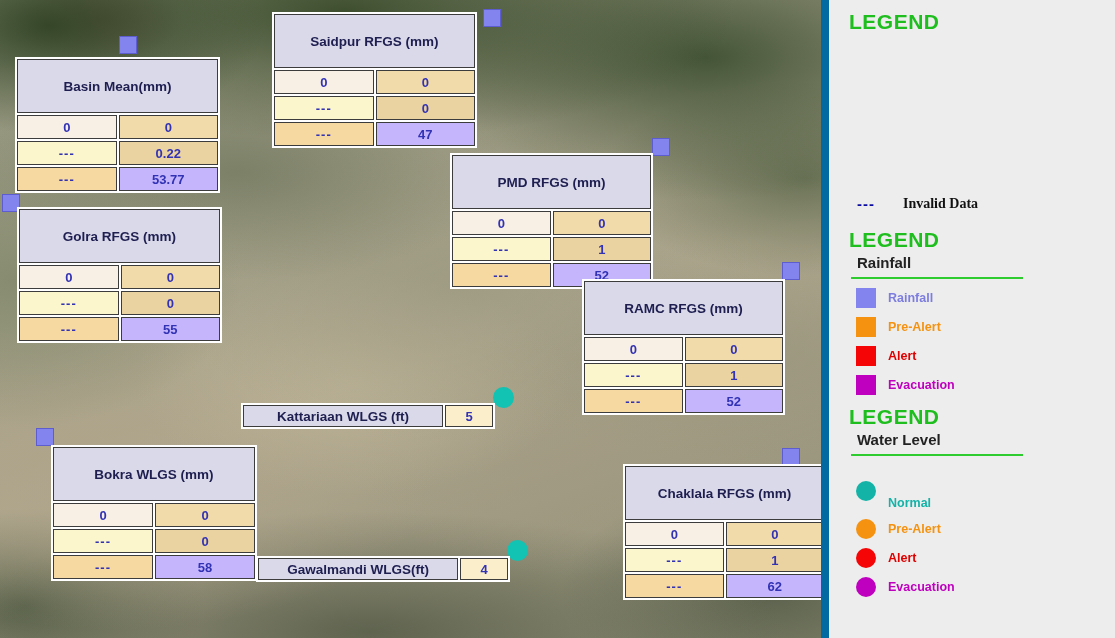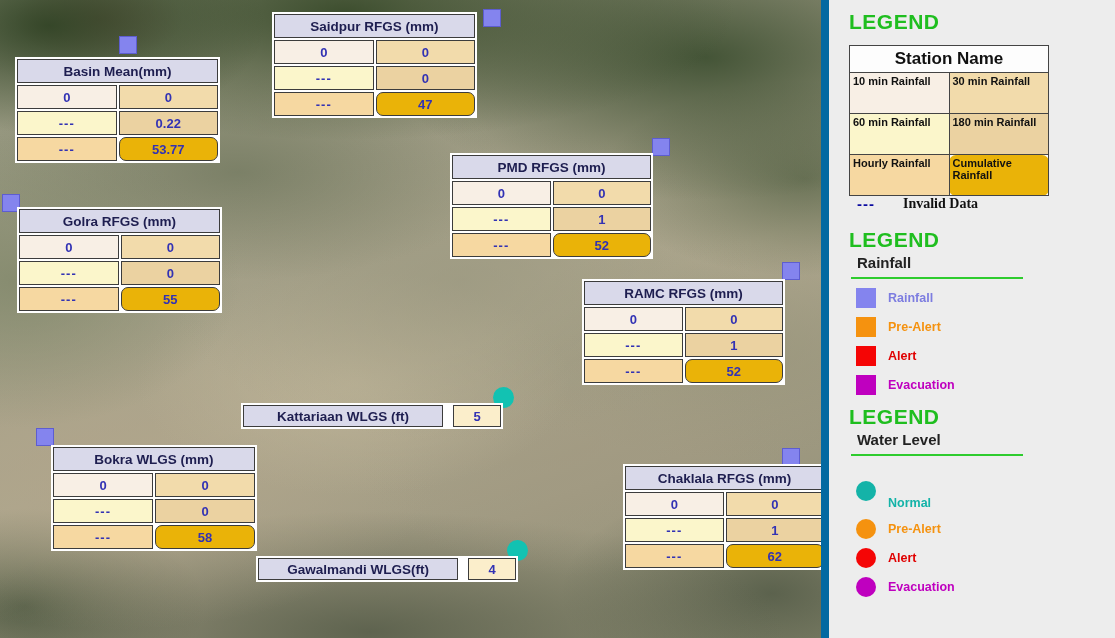--- a/index.html
+++ b/index.html
@@ -25,30 +25,30 @@
       radial-gradient(ellipse 520px 150px at 45% 99%,rgba(88,94,74,.9),  transparent 80%),
       radial-gradient(ellipse 280px 150px at 94% 93%,rgba(82,90,70,.85), transparent 75%),
       radial-gradient(ellipse 240px 130px at 3% 95%, rgba(74,86,62,.85), transparent 75%),
       linear-gradient(160deg,#8d9279 0%,#a19e87 30%,#aea78e 55%,#a09a82 75%,#8c8c72 100%);
   }
 
   
   .station{position:absolute;}
   .station table{border-collapse:separate;border-spacing:2px;background:#fff;width:100%;}
   .station th{background:#d9d9ea;border:1px solid #3c3c3c;color:#1e1e50;
-              font-size:13.5px;font-weight:bold;height:20px;padding:1px 2px;}
+              font-size:13.5px;font-weight:bold;height:20px;padding:16px 2px;}
   .station td{border:1px solid #3c3c3c;text-align:center;font-size:13px;font-weight:bold;
               color:#3232b4;height:20px;padding:1px 2px;width:50%;}
   td.c10{background:#f8efe5;} td.c30{background:#f2dbab;}
   td.c60{background:#fbf6cb;} td.c180{background:#ebd2a1;}
-  td.chr{background:#f6d8a1;} td.ccu{background:#eab308;border-radius:7px;}
+  td.chr{background:#f6d8a1;} td.ccu{background:#c4b5fd;}
   .dash{color:#0a0aa0;letter-spacing:1px;}
 
   
-  .wl{position:absolute;display:flex;align-items:stretch;background:#fff;padding:2px;gap:10px;}
+  .wl{position:absolute;display:flex;align-items:stretch;background:#fff;padding:2px;gap:2px;}
   .wl-label{background:#d9d9ea;border:1px solid #3c3c3c;color:#1e1e50;font-weight:bold;
             font-size:13.5px;display:flex;align-items:center;justify-content:center;
             width:198px;height:20px;}
   .wl-value{background:#fbeecb;border:1px solid #3c3c3c;color:#3232b4;font-weight:bold;
             font-size:13px;display:flex;align-items:center;justify-content:center;
             width:46px;height:20px;}
 
   
   .mk-sq{position:absolute;width:16px;height:16px;background:#8484ee;border:1px solid #5d5dd0;}
   .mk-dot{position:absolute;width:21px;height:21px;border-radius:50%;background:#12c2b2;}
@@ -251,39 +251,20 @@
     <div class="wl" style="left:256px;top:556px;">
       <div class="wl-label">Gawalmandi WLGS(ft)</div>
       <div class="wl-value">4</div>
     </div>
   </div>
 
   <div class="panel">
 
     <div class="leg-title">LEGEND</div>
 
-    <table class="leg-table">
-      <tbody>
-          <tr>
-            <th colspan="2">Station Name</th>
-          </tr>
-      <tr>
-            <td class="c10">10 min Rainfall</td>
-          <td class="c30">30 min Rainfall</td>
-          </tr>
-      <tr>
-            <td class="c60">60 min Rainfall</td>
-          <td class="c180">180 min Rainfall</td>
-          </tr>
-      <tr>
-            <td class="chr">Hourly Rainfall</td>
-          <td class="ccu">Cumulative Rainfall</td>
-          </tr>
-    </tbody>
-      </table>
 
     <div class="invalid-row">
       <span class="invalid-dash">---</span>
       <span class="invalid-text">Invalid Data</span>
     </div>
 
     <div style="position:absolute;left:0;top:228px;width:294px;">
       <div class="leg-title" style="margin-top:0;">LEGEND</div>
       <div class="sub-head">Rainfall</div>
       <div class="g-line"></div>

